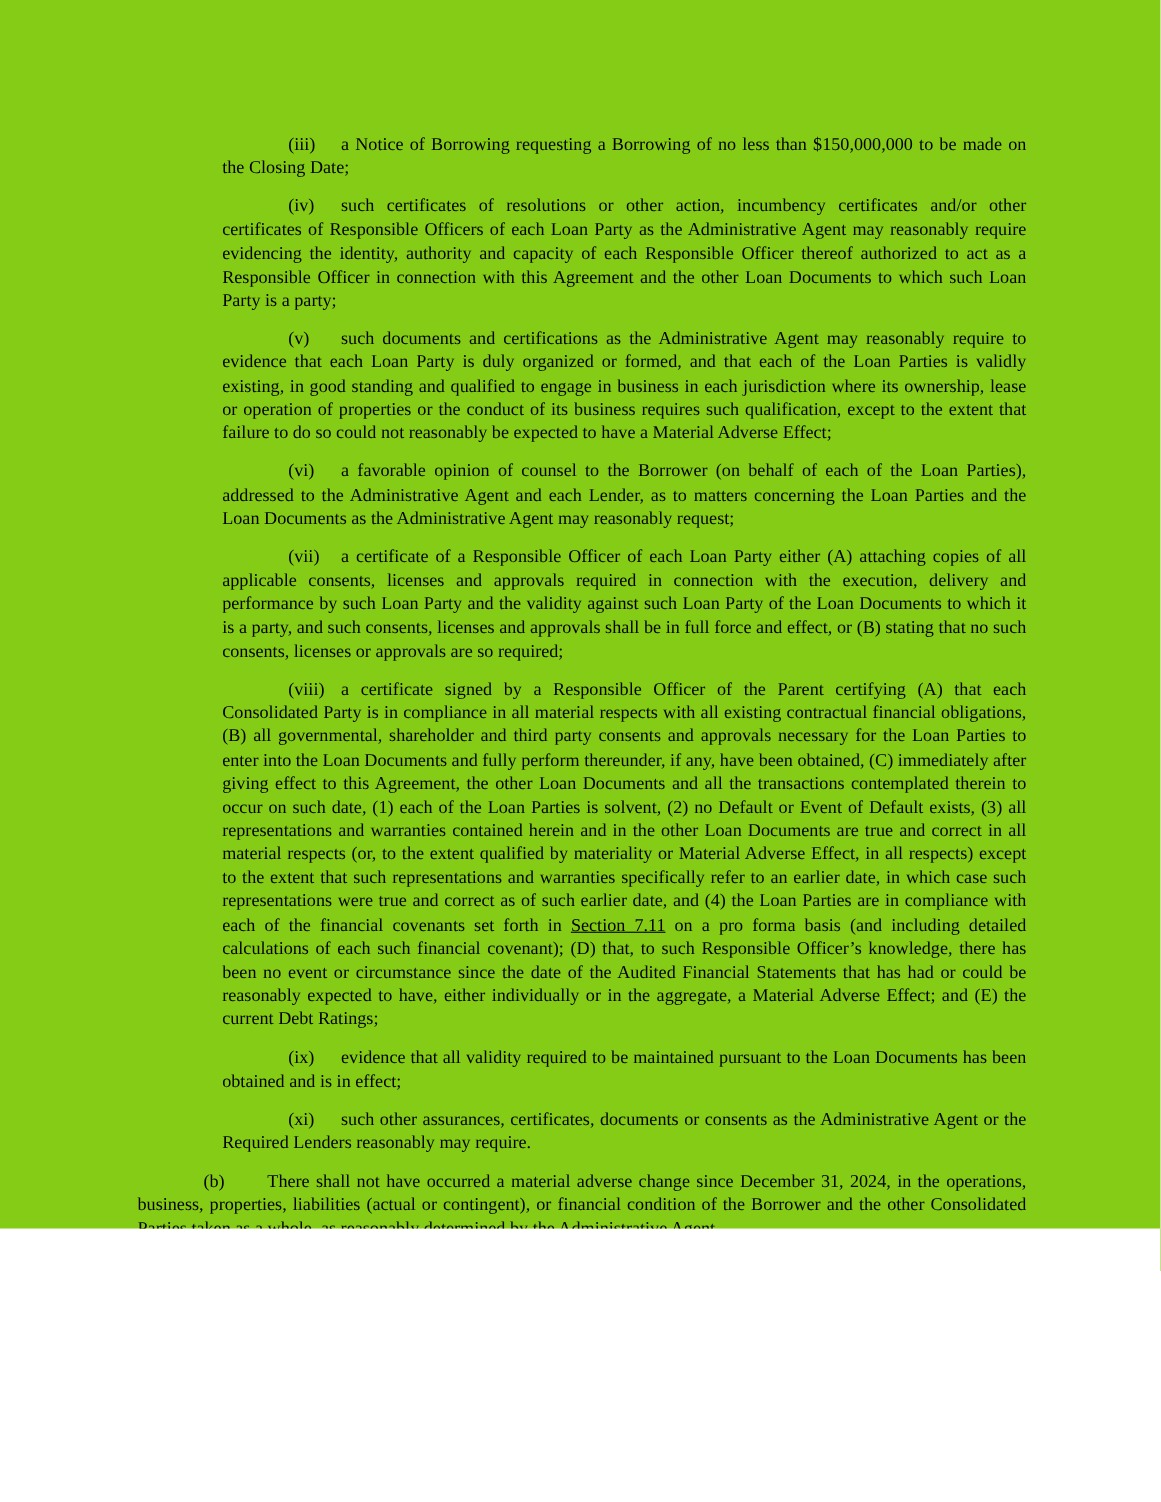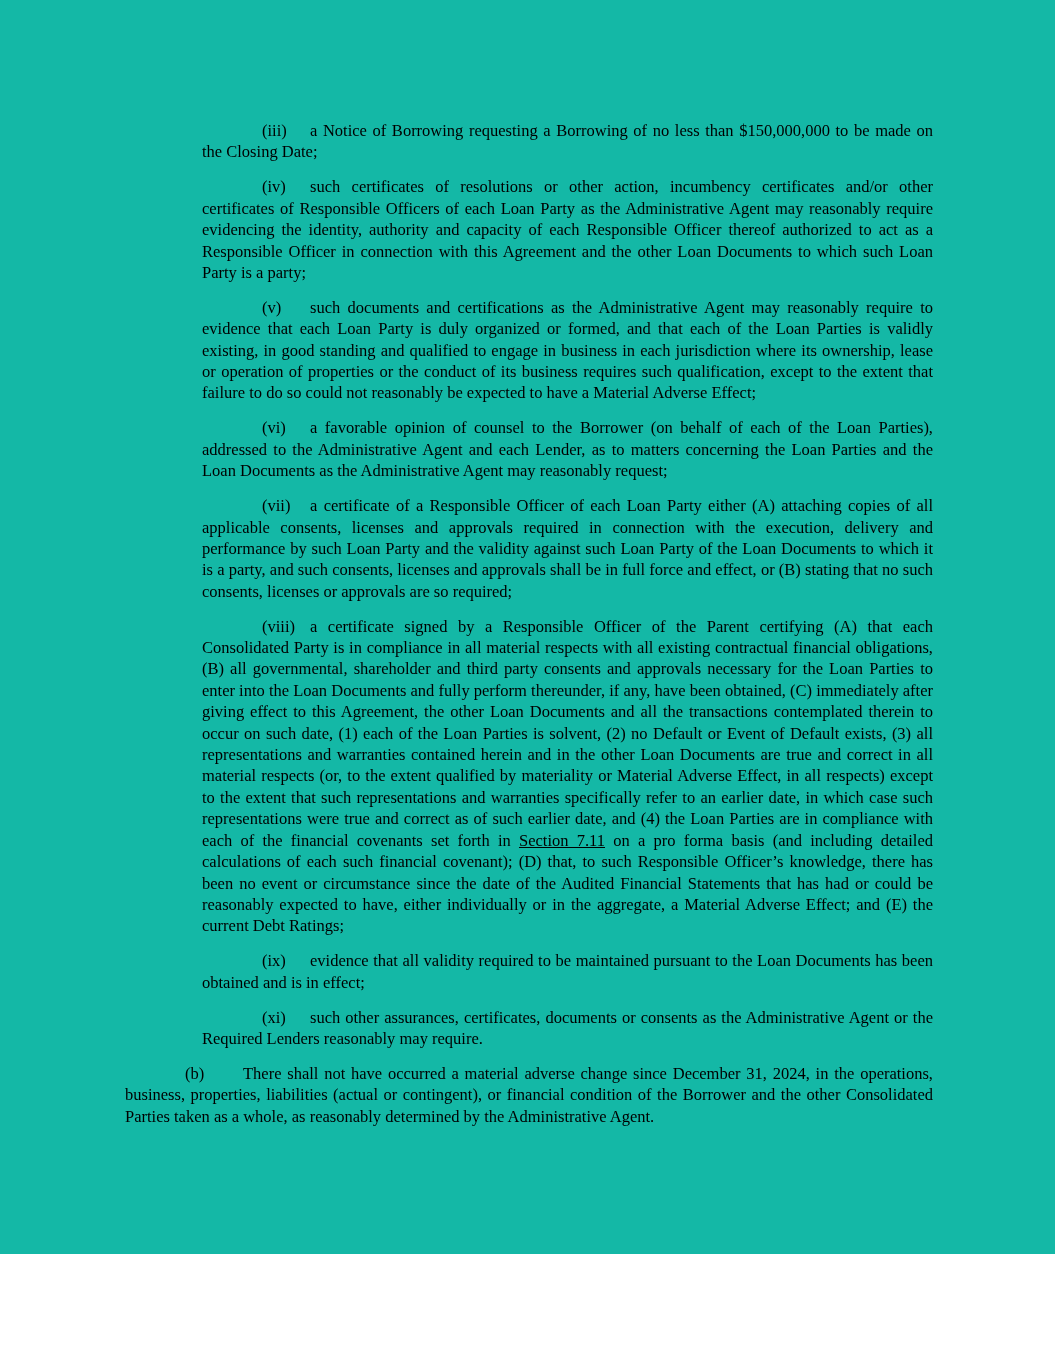--- a/index.html
+++ b/index.html
@@ -3,22 +3,22 @@
 <meta charset="utf-8">
 <style>
   html, body {
     margin: 0;
     padding: 0;
     background: #ffffff;
   }
   .page {
     position: relative;
     width: 1055px;
-    height: 1254px;
-    background: #14b8a6;
+    height: 1117px;
+    background: #84cc16;
     font-family: "Liberation Serif", "DejaVu Serif", serif;
     color: #000000;
     overflow: hidden;
   }
   .content {
     position: absolute;
     top: 120px;
     left: 125px;
     width: 808px;
   }

